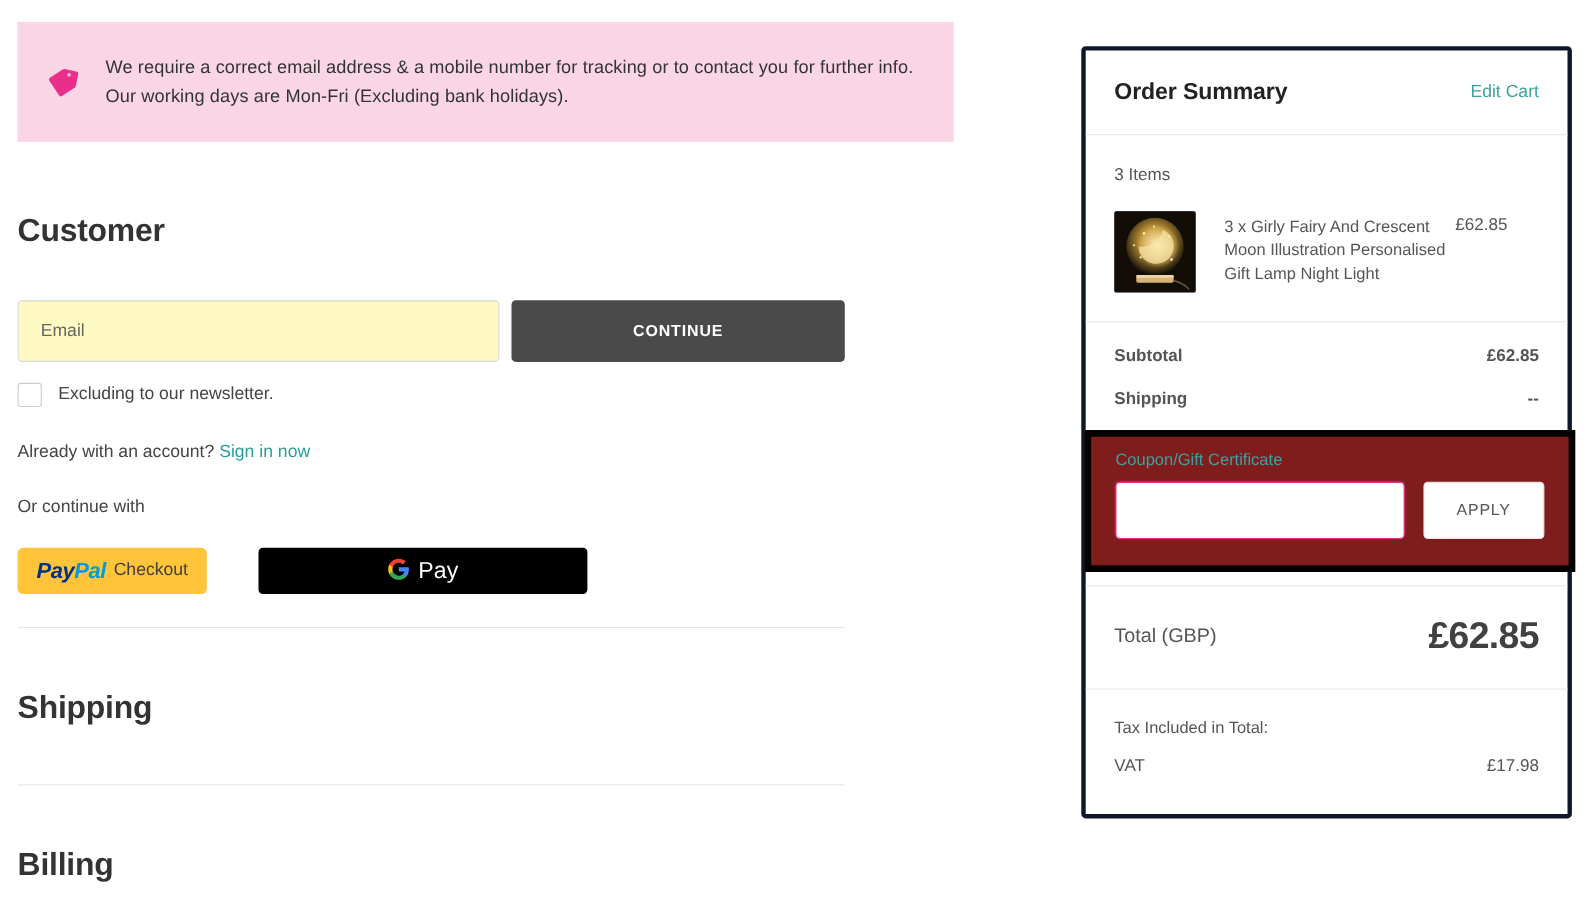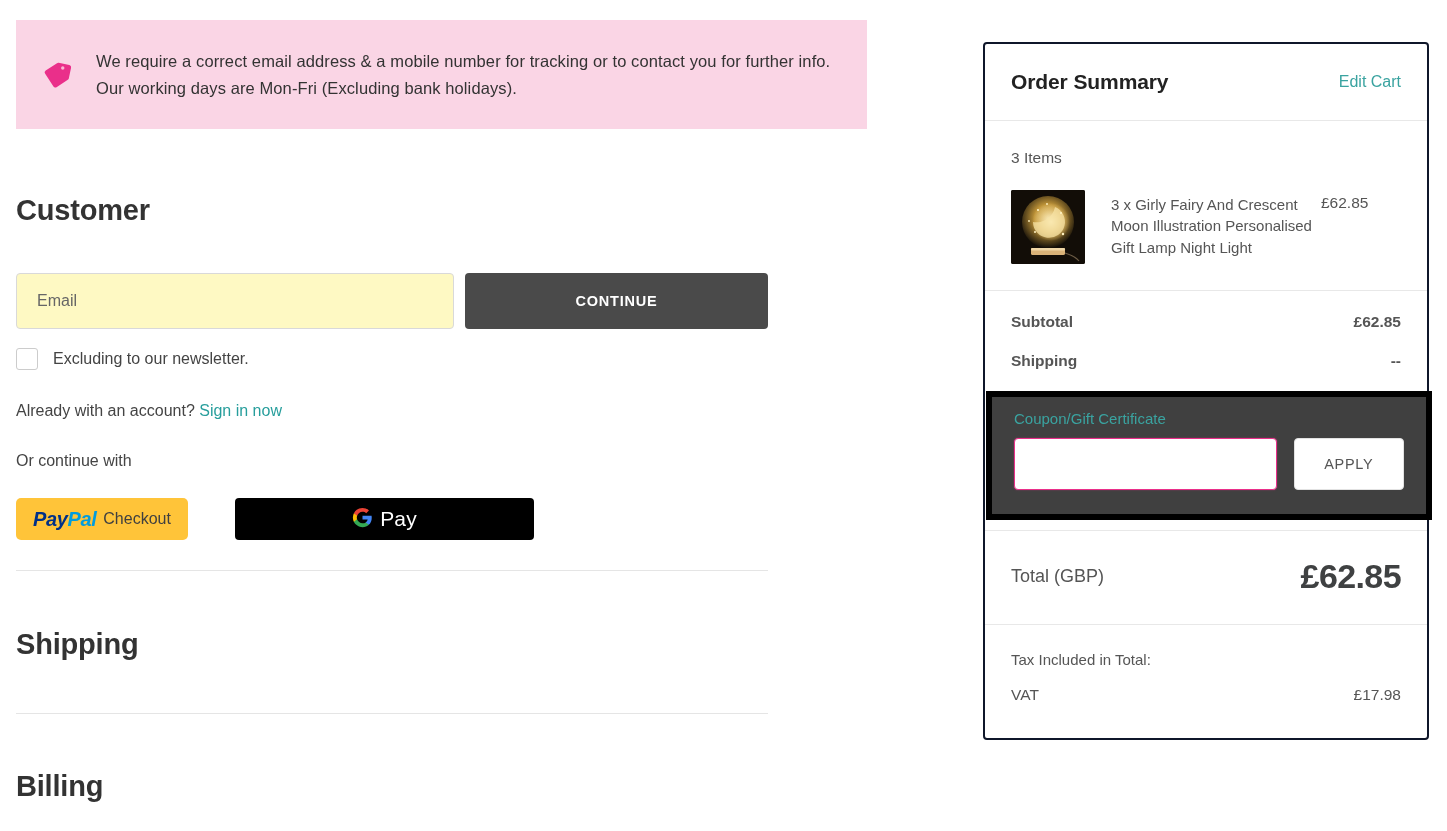--- a/index.html
+++ b/index.html
@@ -219,21 +219,21 @@
   #hr-1 { top: 570px; }
   #hr-2 { top: 713px; }
 
   
   .summary-card {
     position: absolute;
     left: 983px;
     top: 42px;
     width: 446px;
     background: #ffffff;
-    border: 2px solid #0f172a;
+    border: 4px solid #0f172a;
     border-radius: 4px;
   }
 
   .sum-head {
     height: 77px;
     padding: 0 26px;
     display: flex;
     align-items: center;
     justify-content: space-between;
     border-bottom: 1px solid #e8e8e8;
@@ -304,21 +304,21 @@
   }
 
   
   .coupon-block {
     position: absolute;
     left: 986px;
     top: 391px;
     width: 446px;
     height: 129px;
     border: 6px solid #000000;
-    background: #404040;
+    background: #7f1d1d;
     padding: 13px 22px 0 22px;
   }
   .coupon-label {
     font-size: 15px;
     color: #3aa3a0;
     text-decoration: none;
     cursor: pointer;
     display: inline-block;
     margin-bottom: 11px;
   }

